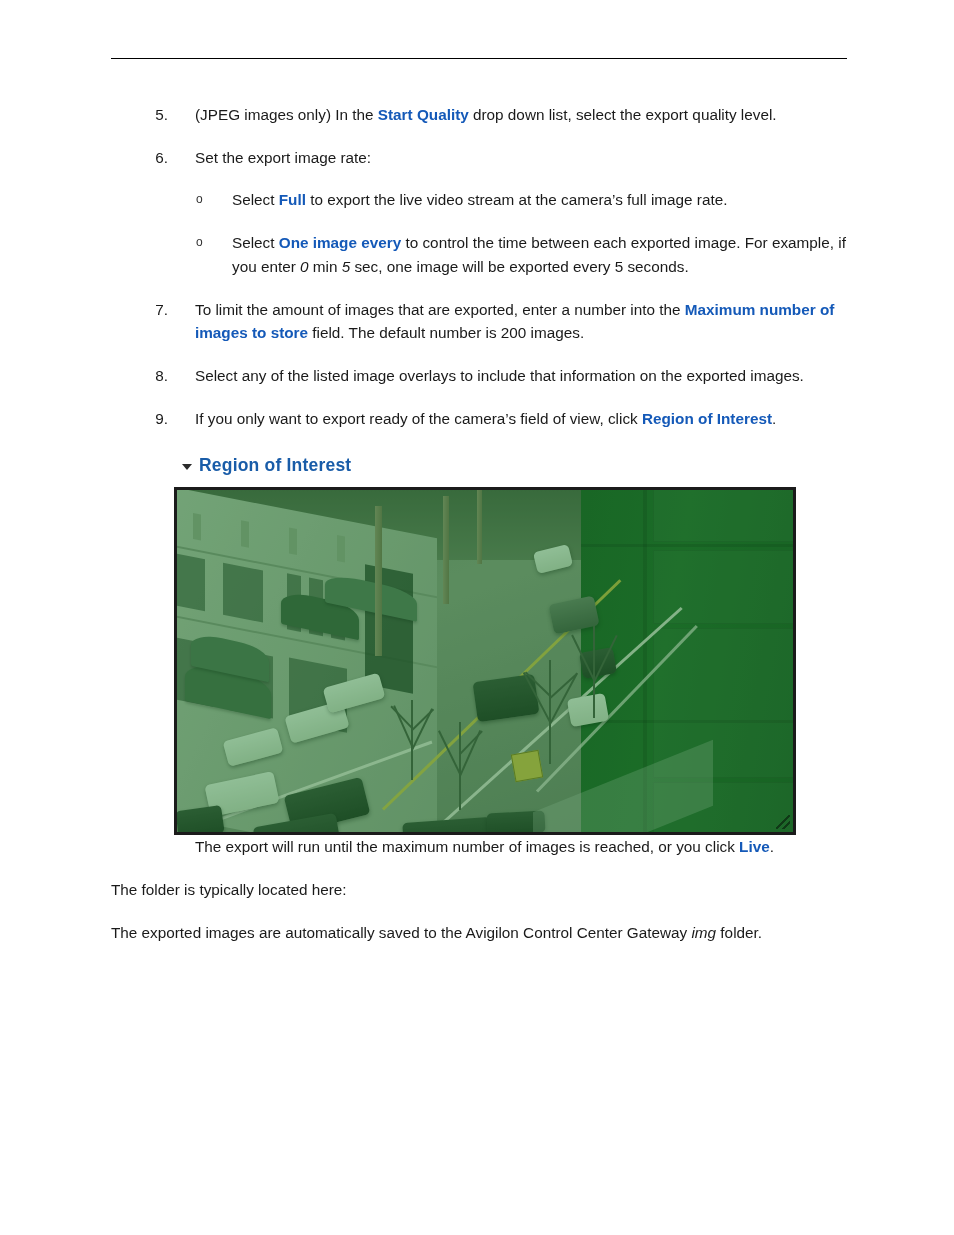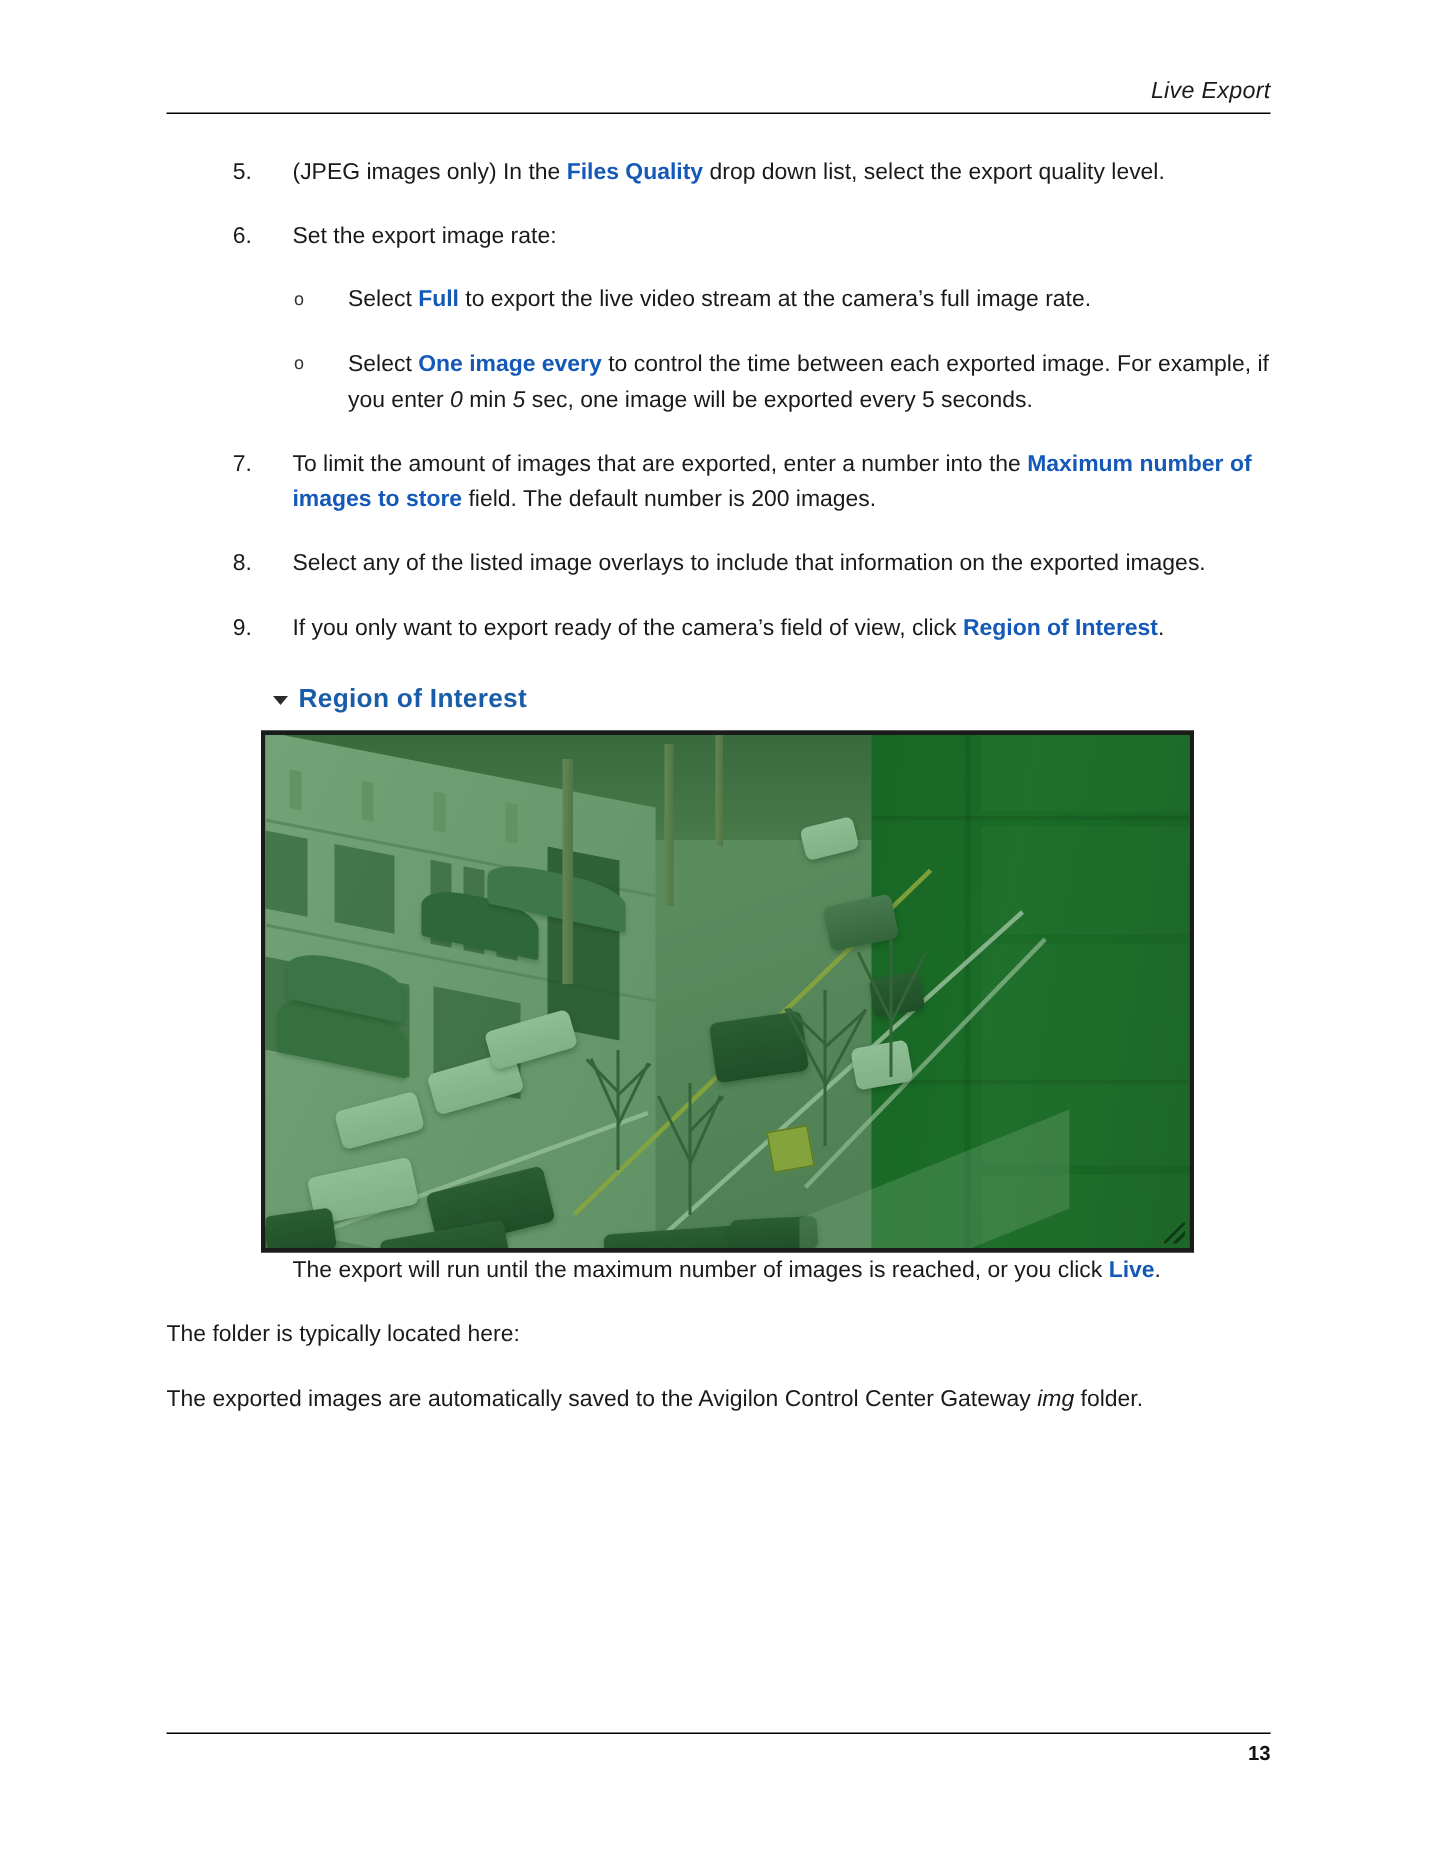--- a/index.html
+++ b/index.html
@@ -322,29 +322,28 @@
     margin-top: 5px;
     color: #111;
   }
 </style>
 </head>
 <body>
 
 <div class="page">
 
   <div class="header">
-    <div class="header-title">Live Export</div>
     <div class="header-rule"></div>
   </div>
 
   <div class="content">
 
     <div class="step">
       <div class="step-num">5.</div>
-      <div class="step-body"><span>(JPEG images only) In the </span><span class="ui">Files Quality</span><span>  drop down list, select the export quality level.</span></div>
+      <div class="step-body"><span>(JPEG images only) In the </span><span class="ui">Start Quality</span><span>  drop down list, select the export quality level.</span></div>
     </div>
 
     <div class="step">
       <div class="step-num">6.</div>
       <div class="step-body">Set the export image rate:</div>
     </div>
 
     <div class="sublist">
       <div class="subitem">
         <div class="subitem-marker">o</div>
@@ -486,18 +485,14 @@
       <div class="para-inner"><span>The export will run until the maximum number of images is reached, or you click </span><span class="ui">Live</span><span>.</span></div>
     </div>
 
     <div class="flush">The folder is typically located here:</div>
 
     <div class="flush"><span>The exported images are automatically saved to the Avigilon Control Center Gateway </span><span class="it">img</span><span> folder.</span></div>
 
 
   </div>
 
-  <div class="footer">
-    <div class="footer-rule"></div>
-    <div class="footer-page">13</div>
-  </div>
 
 </div>
 
 </body></html>

